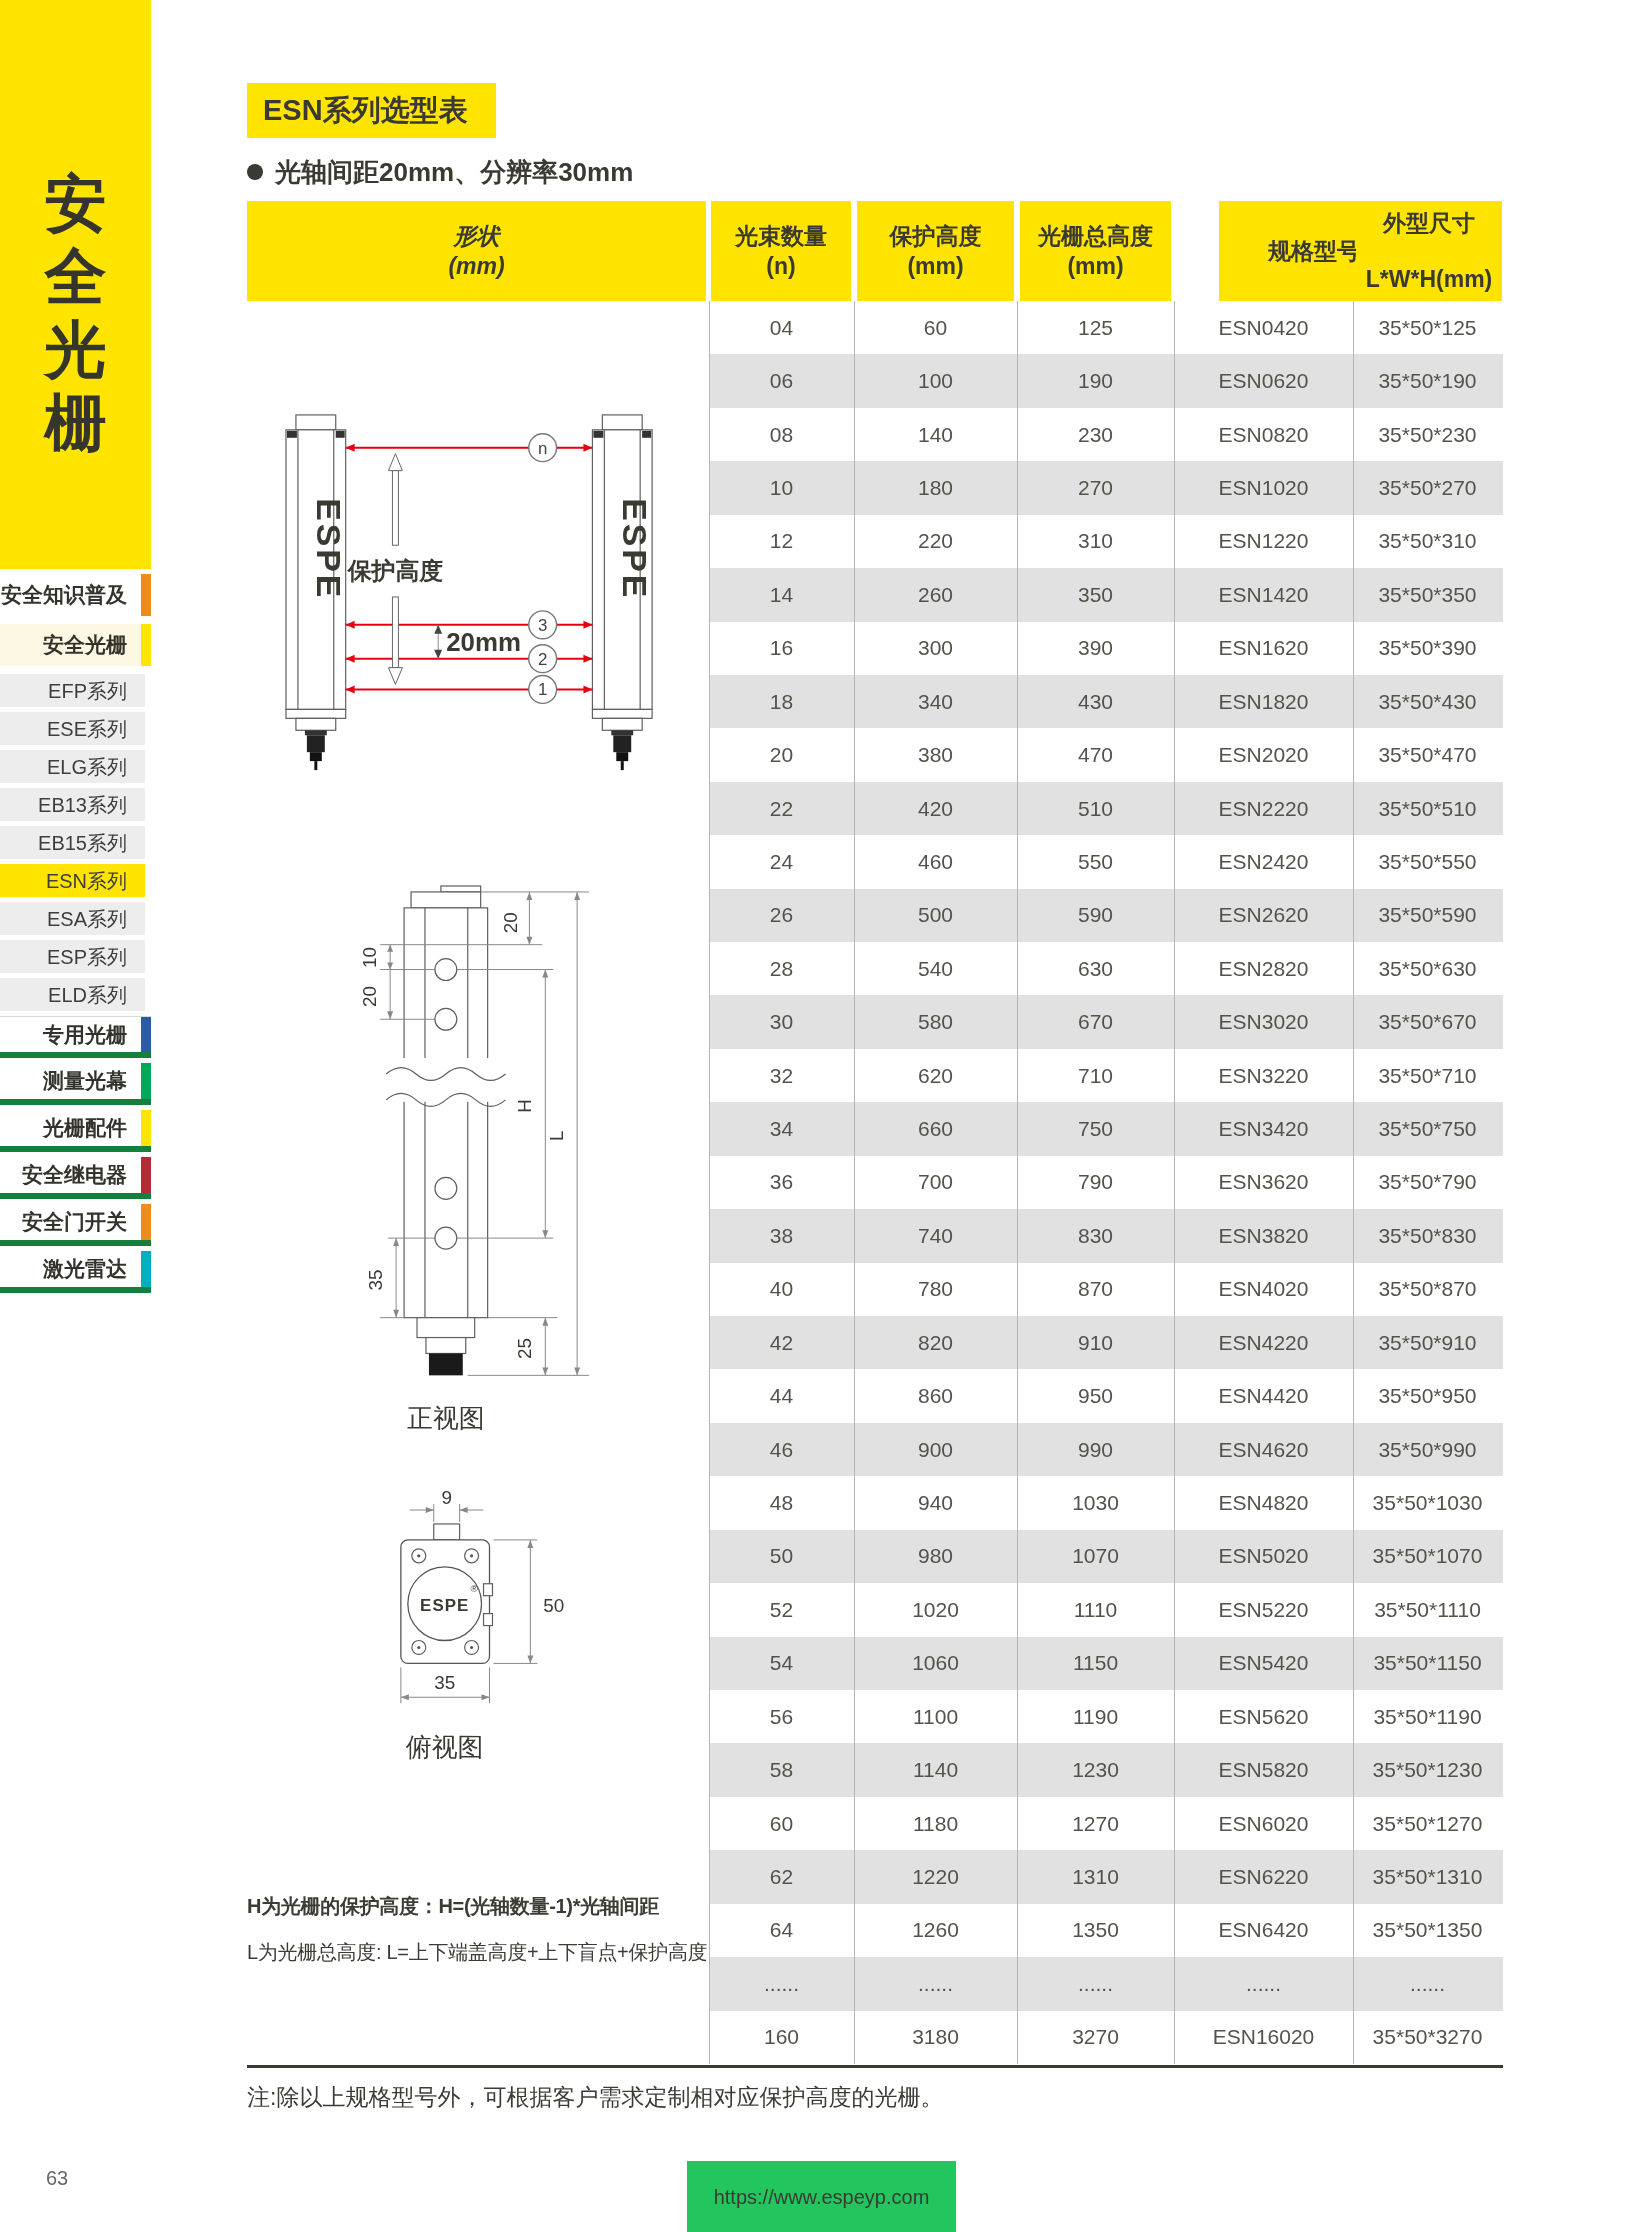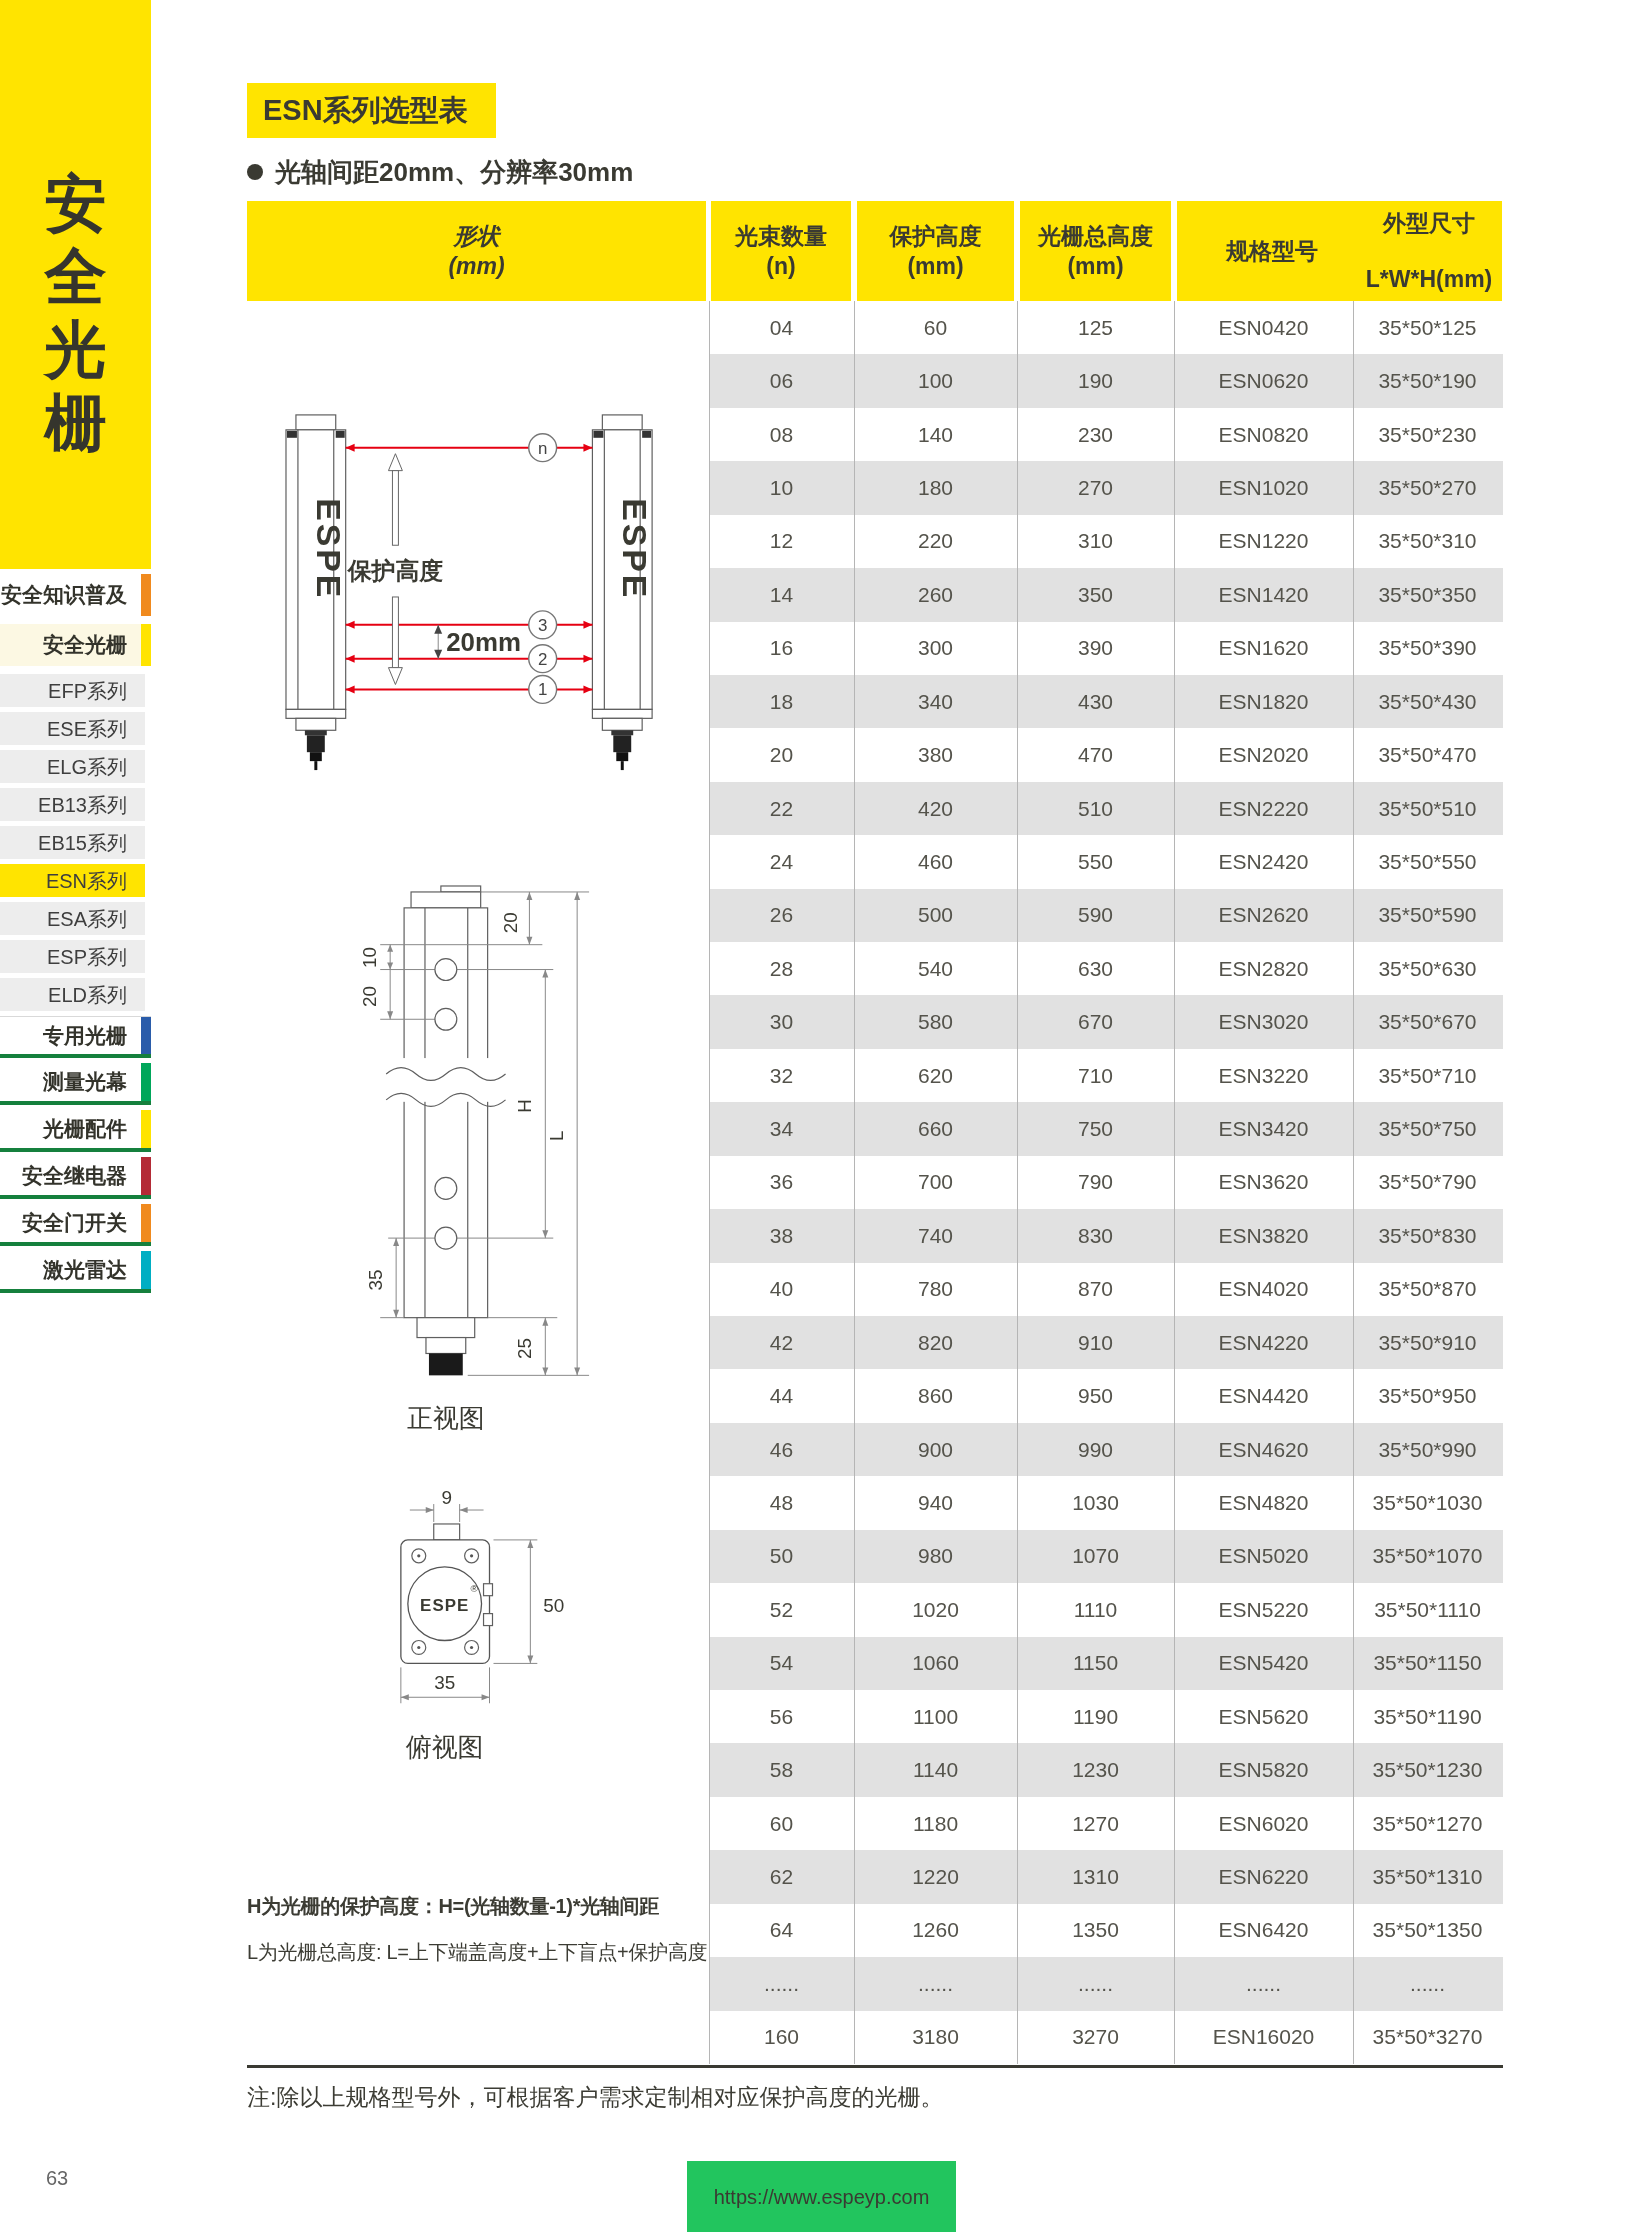--- a/index.html
+++ b/index.html
@@ -8,21 +8,21 @@
 
   
   #side-yellow { position:absolute; left:0; top:0; width:151px; height:569px; background:#FFE400; }
   #side-title { position:absolute; left:0; top:167px; width:151px; text-align:center; }
   #side-title .vchar { display:block; font-size:62px; line-height:73px; font-weight:800; color:#35352D; }
 
   #side-menu { position:absolute; left:0; top:574px; width:151px; }
   .m-item { position:relative; width:151px; }
   .m-item.section { height:42px; margin-bottom:8px; }
   .m-item.series  { height:33px; margin-bottom:5px; }
-  .m-item.group   { height:42px; margin-bottom:5px; border-bottom:4px solid #15803d; }
+  .m-item.group   { height:42px; margin-bottom:5px; border-bottom:6px solid #15803d; }
   .m-item.group.septop { border-top:1px solid #d9d9d9; }
   .m-bg  { position:absolute; left:0; top:0; width:145px; height:100%; }
   .m-bar { position:absolute; right:0; top:0; width:10px; height:100%; }
   .m-label { position:absolute; right:24px; top:50%; transform:translateY(-50%); white-space:nowrap; }
   .section .m-label, .group .m-label { font-weight:700; font-size:21px; color:#33332B; }
   .series .m-label { font-size:20px; color:#3E3E3E; }
 
   
   #title-box { position:absolute; left:247px; top:83px; width:249px; height:55px; background:#FFE400;
                font-size:29px; font-weight:700; color:#3A3A32; line-height:55px; padding-left:16px; }
@@ -32,21 +32,21 @@
 
   
   #table { position:absolute; left:247px; top:201px; width:1256px; height:1867px; }
   .hcell { position:absolute; top:0; height:100px; background:#FFE400; display:flex; flex-direction:column;
            align-items:center; justify-content:center; text-align:center; }
   .hcell span { font-size:23px; font-weight:700; color:#3A3A32; line-height:30px; }
   #h0 { left:0;     width:459px;font-style:italic; }
   #h1 { left:464px; width:140px; }
   #h2 { left:610px; width:157px; }
   #h3 { left:773px; width:151px; }
-  #h4 { left:930px; width:190px; }
+  #h4 { left:972px; width:190px; }
   #h5 { left:1109px;width:146px;gap:26px; }
 
   #rows { position:absolute; left:462px; top:100px; width:794px; height:1763px; display:flex; flex-direction:column; }
   .t-row { flex:1; display:flex; }
   .t-row:nth-child(even) { background:#E1E1E1; }
   .t-cell { display:flex; align-items:center; justify-content:center; font-size:21px; color:#54534B; }
   .c0 { width:145px; } .c1 { width:163px; } .c2 { width:157px; } .c3 { width:179px; } .c4 { width:149px; }
 
   .vsep { position:absolute; top:100px; height:1763px; width:1px; background:#B5B5B5; }
   #table-bottom { position:absolute; left:0; top:1864px; width:1256px; height:3px; background:#3A3A32; }

